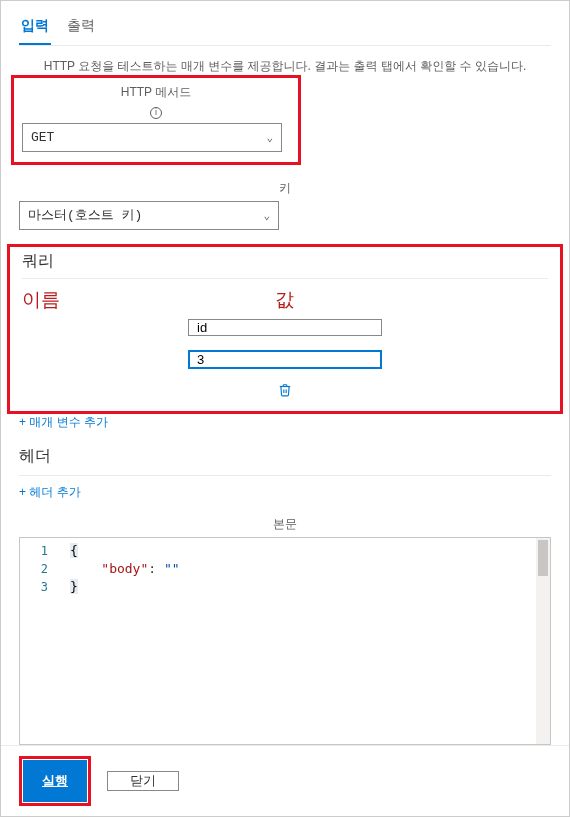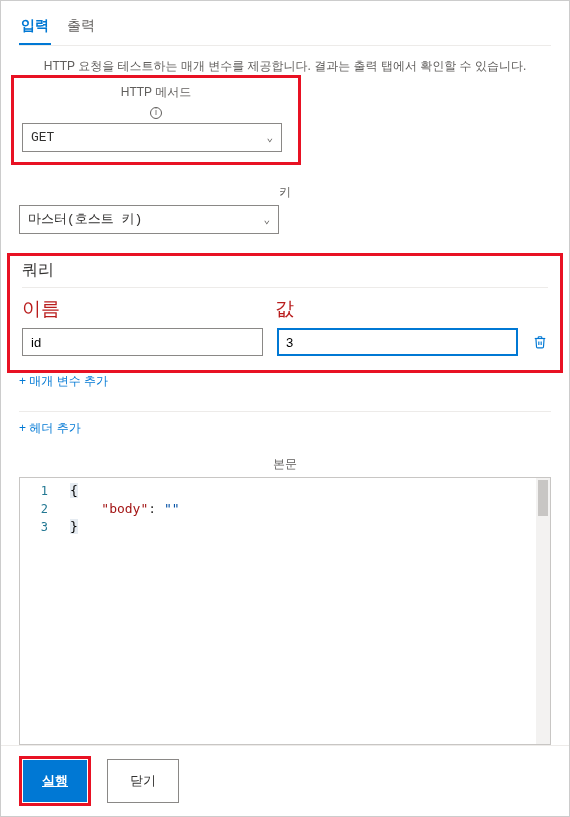--- a/index.html
+++ b/index.html
@@ -111,20 +111,21 @@
       font-size: 19px;
       color: #b91c1c;
       padding-bottom: 6px;
       font-family: Liberation Serif, serif;
     }
     .row-labels .del-space { width: 20px; }
     .param-row {
       display: flex;
       gap: 14px;
       align-items: center;
+      flex-direction: column;
     }
     .param-row input {
       flex: 1;
       height: 28px;
       border: 1px solid #8a8886;
       padding: 0 8px;
       font-size: 13px;
       font-family: inherit;
       outline: none;
     }
@@ -189,21 +190,21 @@
       background: #c8c6c4;
     }
     .footer {
       border-top: 1px solid #edebe9;
       padding: 10px 18px;
       display: flex;
       gap: 16px;
       align-items: center;
     }
     .btn {
-      height: 44px;
+      height: 20px;
       min-width: 72px;
       font-size: 13px;
       cursor: pointer;
       display: inline-flex;
       align-items: center;
       justify-content: center;
       padding: 0 14px;
       border: none;
       font-family: inherit;
     }
@@ -280,20 +281,21 @@
             <path d="M9 6V4a1 1 0 0 1 1-1h4a1 1 0 0 1 1 1v2"></path>
           </svg>
       </div>
     </div>
   </div>
 
   <span class="add-link">+ 매개 변수 추가</span>
 
   <div class="section-spacer"></div>
 
+  <div class="section-title">헤더</div>
   <hr class="divider">
   <span class="add-link" style="margin-top:0">+ 헤더 추가</span>
 
   <div class="section-spacer"></div>
 
   <div class="field-label">본문</div>
   <div class="code-box">
     <div class="gutter">
       <div>1</div>
       <div>2</div>

